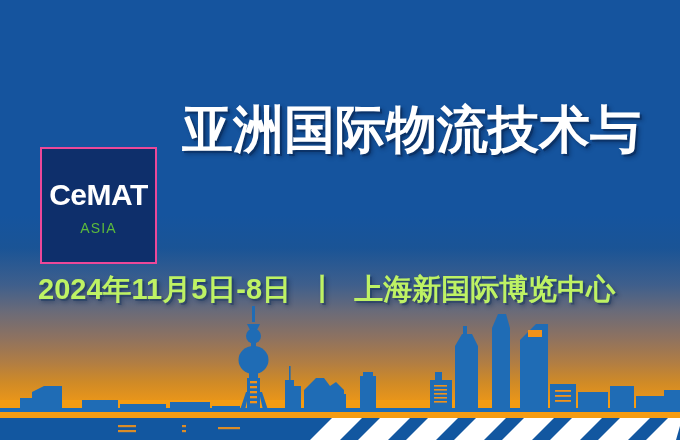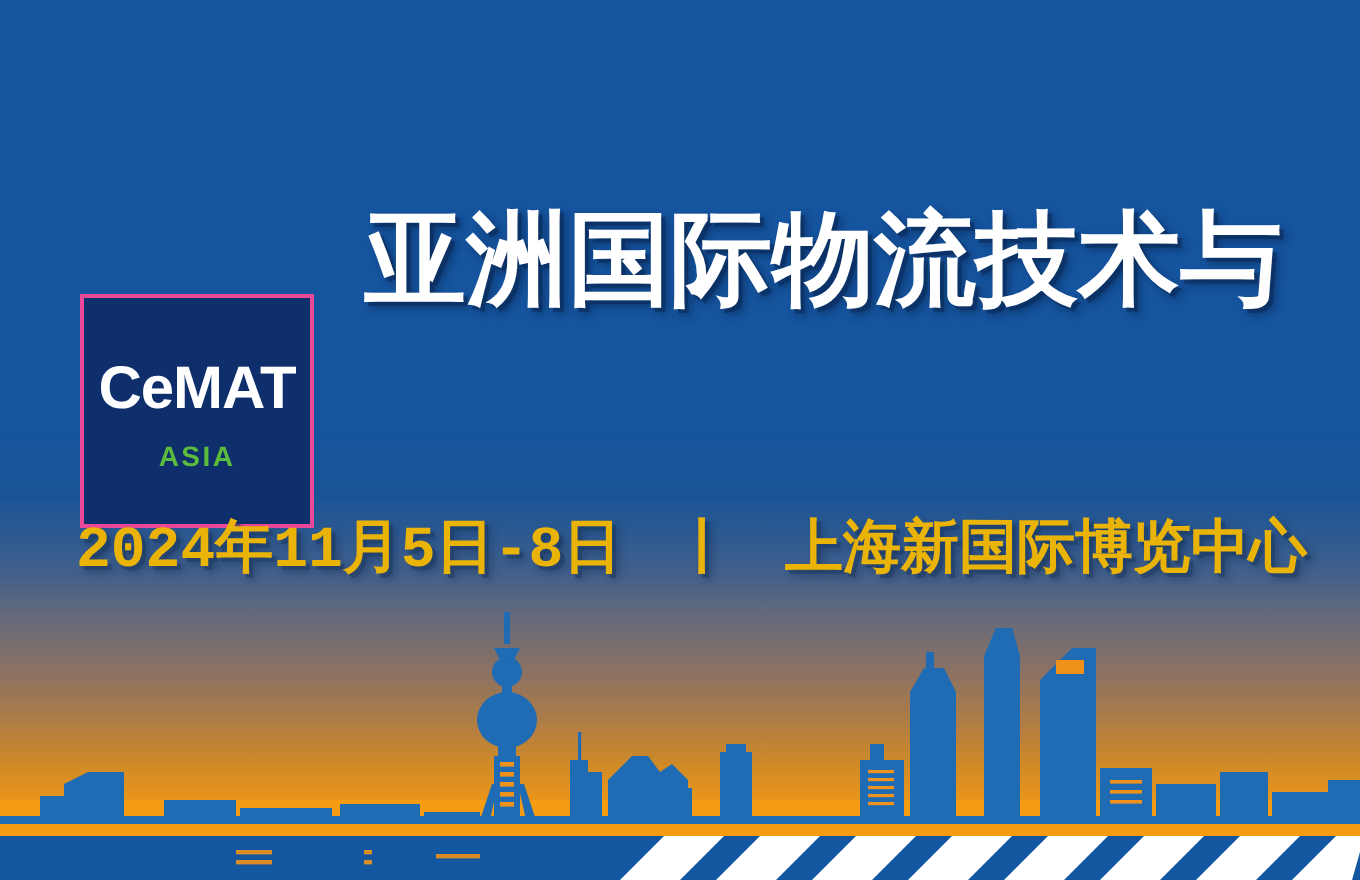--- a/index.html
+++ b/index.html
@@ -92,21 +92,21 @@
     font-family: "Liberation Sans", "DejaVu Sans", sans-serif;
     font-weight: bold;
     font-size: 30px;
     letter-spacing: -0.5px;
     line-height: 1;
     margin-top: 4px;
   }
   .logo-asia {
     color: #5cbb3c;
     font-family: "Liberation Sans", "DejaVu Sans", sans-serif;
-    font-weight: bold;
+    font-weight: normal;
     font-size: 14px;
     letter-spacing: 1.2px;
     line-height: 1;
     margin-top: 11px;
   }
 
   
   .title-block {
     position: absolute;
     left: 182px;
@@ -123,24 +123,24 @@
     white-space: nowrap;
     text-shadow:
        2px 2px 0 rgba(10,40,85,0.55),
        3px 3px 4px rgba(5,25,60,0.45);
   }
 
   
   .meta-line {
     position: absolute;
     left: 38px;
-    top: 259px;
+    top: 272px;
     width: 620px;
-    color: #eab308;
-    font-family: Liberation Mono, monospace;
+    color: #bef264;
+    font-family: Liberation Sans, sans-serif;
     font-weight: bold;
     font-size: 29px;
     line-height: 34px;
     white-space: nowrap;
     text-shadow:
        2px 2px 0 rgba(25,55,95,0.5),
        3px 3px 4px rgba(10,30,65,0.40);
   }
   .meta-sep {
     display: inline-block;

